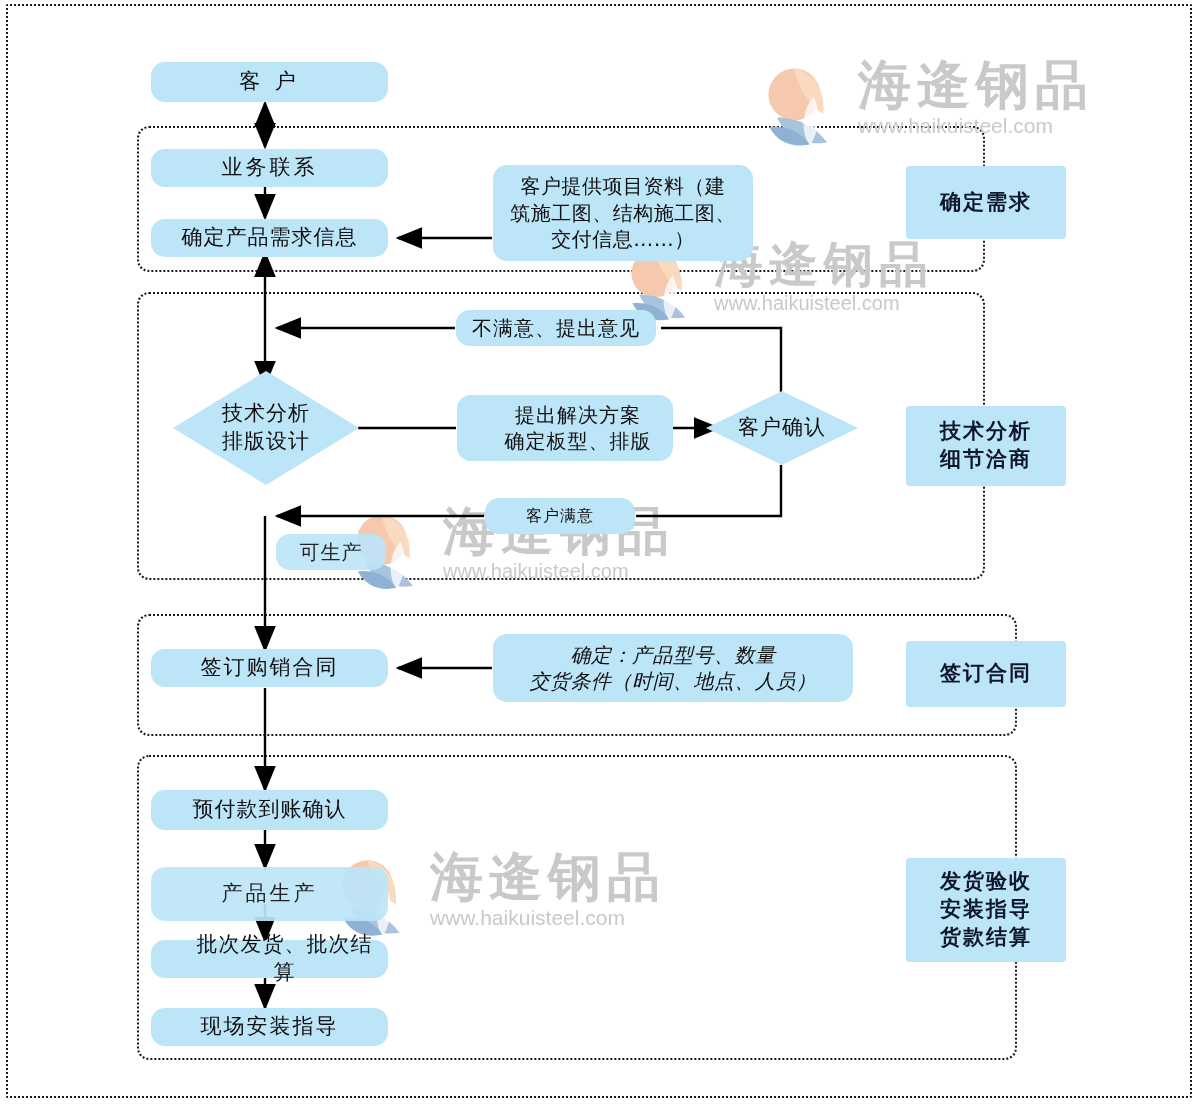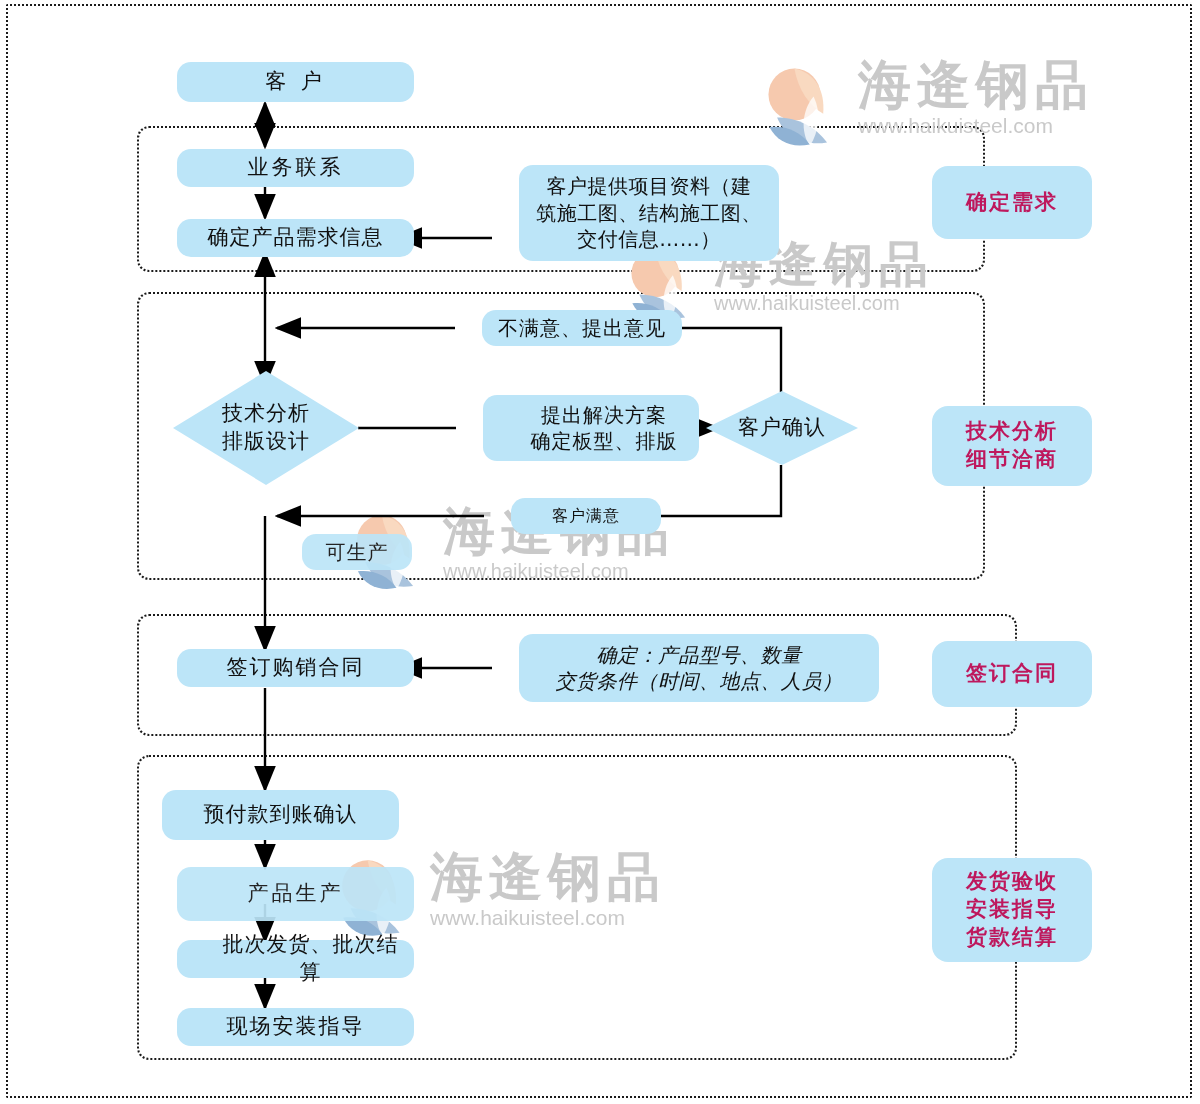--- a/index.html
+++ b/index.html
@@ -34,23 +34,22 @@
     border-radius:14px;
     display:flex;align-items:center;justify-content:center;
     text-align:center;
     color:#111;
     font-size:21px;
     line-height:1.32;
     letter-spacing:1px;
     box-sizing:border-box;
     padding:2px 6px;
     white-space:pre-line;
-    margin-left:26px;
-  }
-  .node.label-red{color:#be185d;font-weight:bold;letter-spacing:2px;border-radius:16px;}
+  }
+  .node.label-red{color:#0f172a;font-weight:bold;letter-spacing:2px;border-radius:4px;}
 
   
   .diamond{
     position:absolute;
     display:flex;align-items:center;justify-content:center;
   }
   .diamond .dshape{
     position:absolute;inset:0;
     background:#bce5f8;
     clip-path:polygon(50% 0,100% 50%,50% 100%,0 50%);
@@ -239,21 +238,21 @@
   <div class="node label-red" style="left:906px;top:406px;width:160px;height:80px;">技术分析
 细节洽商</div>
 
   <div class="node" style="left:151px;top:649px;width:237px;height:38px;letter-spacing:2px;">签订购销合同</div>
 
   <div class="node" style="left:493px;top:634px;width:360px;height:68px;font-size:20px;letter-spacing:0.5px;font-style:italic;">确定：产品型号、数量
 交货条件（时间、地点、人员）</div>
 
   <div class="node label-red" style="left:906px;top:641px;width:160px;height:66px;">签订合同</div>
 
-  <div class="node" style="left:136px;top:790px;width:237px;height:50px;">预付款到账确认</div>
+  <div class="node" style="left:151px;top:790px;width:237px;height:40px;">预付款到账确认</div>
 
   <div class="node" style="left:151px;top:867px;width:237px;height:54px;letter-spacing:3px;opacity:0.92;">产品生产</div>
 
   <div class="node" style="left:151px;top:940px;width:237px;height:38px;padding-left:36px;">批次发货、批次结算</div>
 
   <div class="node" style="left:151px;top:1008px;width:237px;height:38px;letter-spacing:2px;">现场安装指导</div>
 
   <div class="node label-red" style="left:906px;top:858px;width:160px;height:104px;">发货验收
 安装指导
 货款结算</div>

